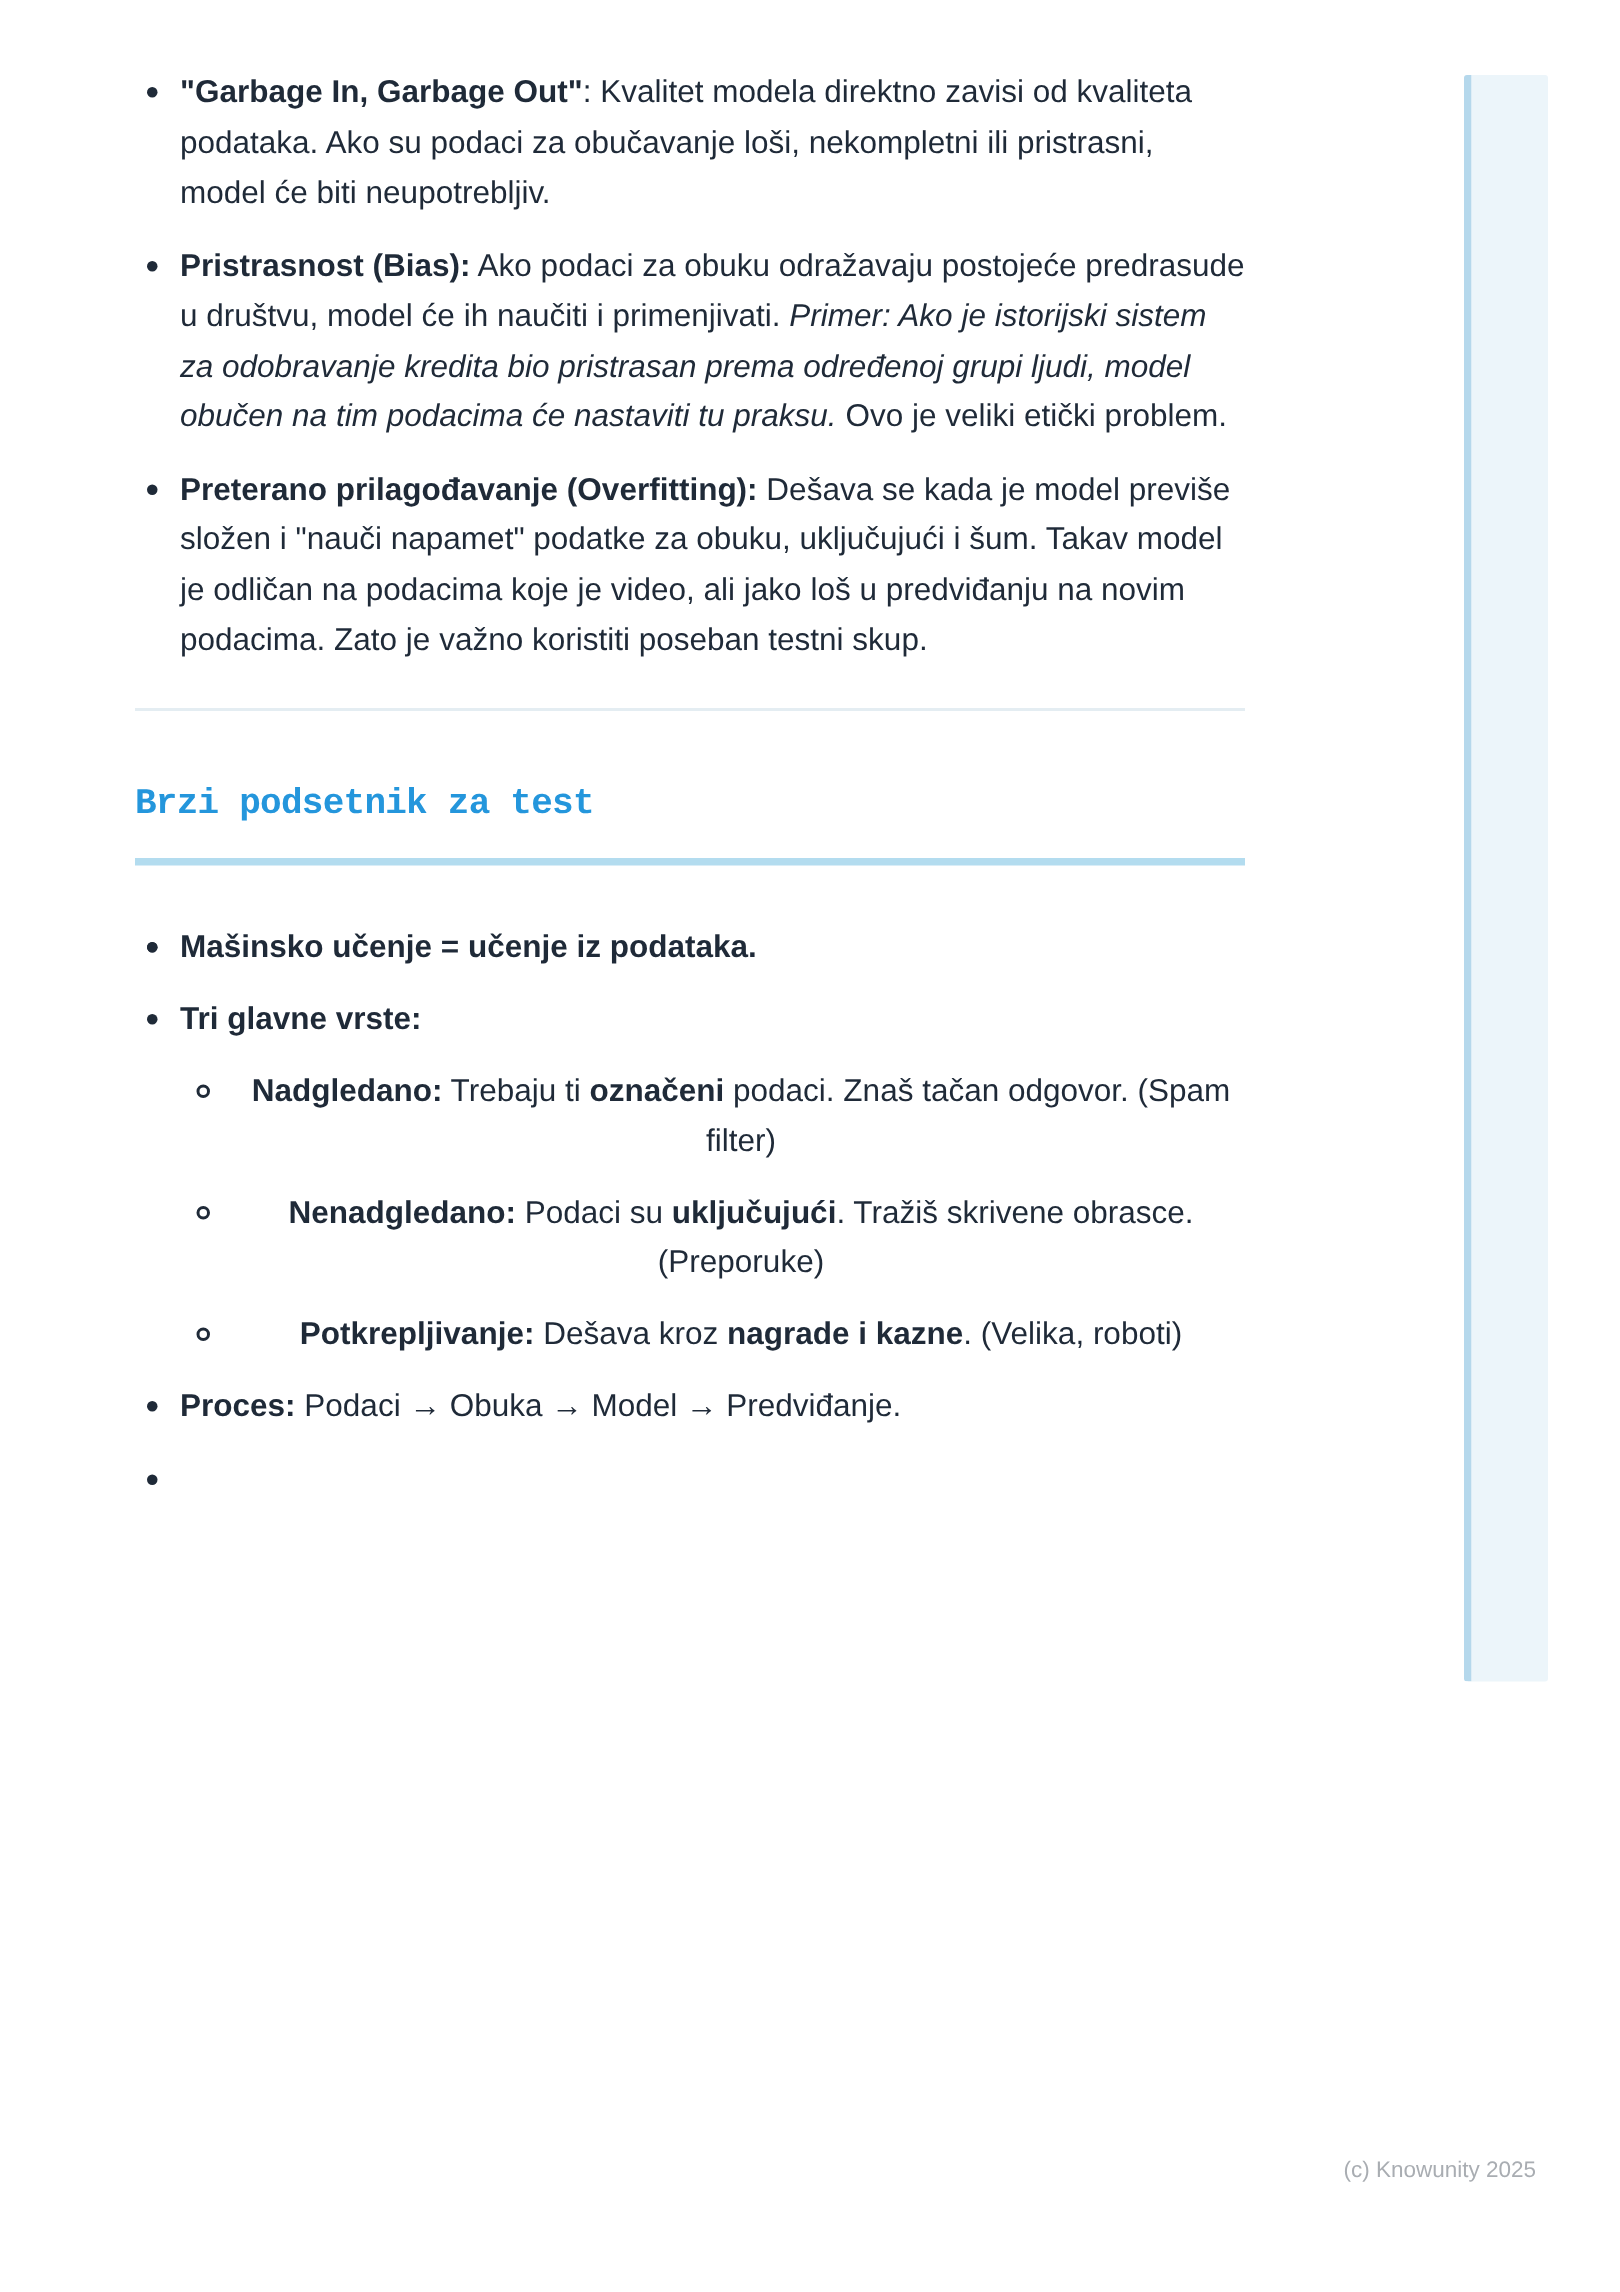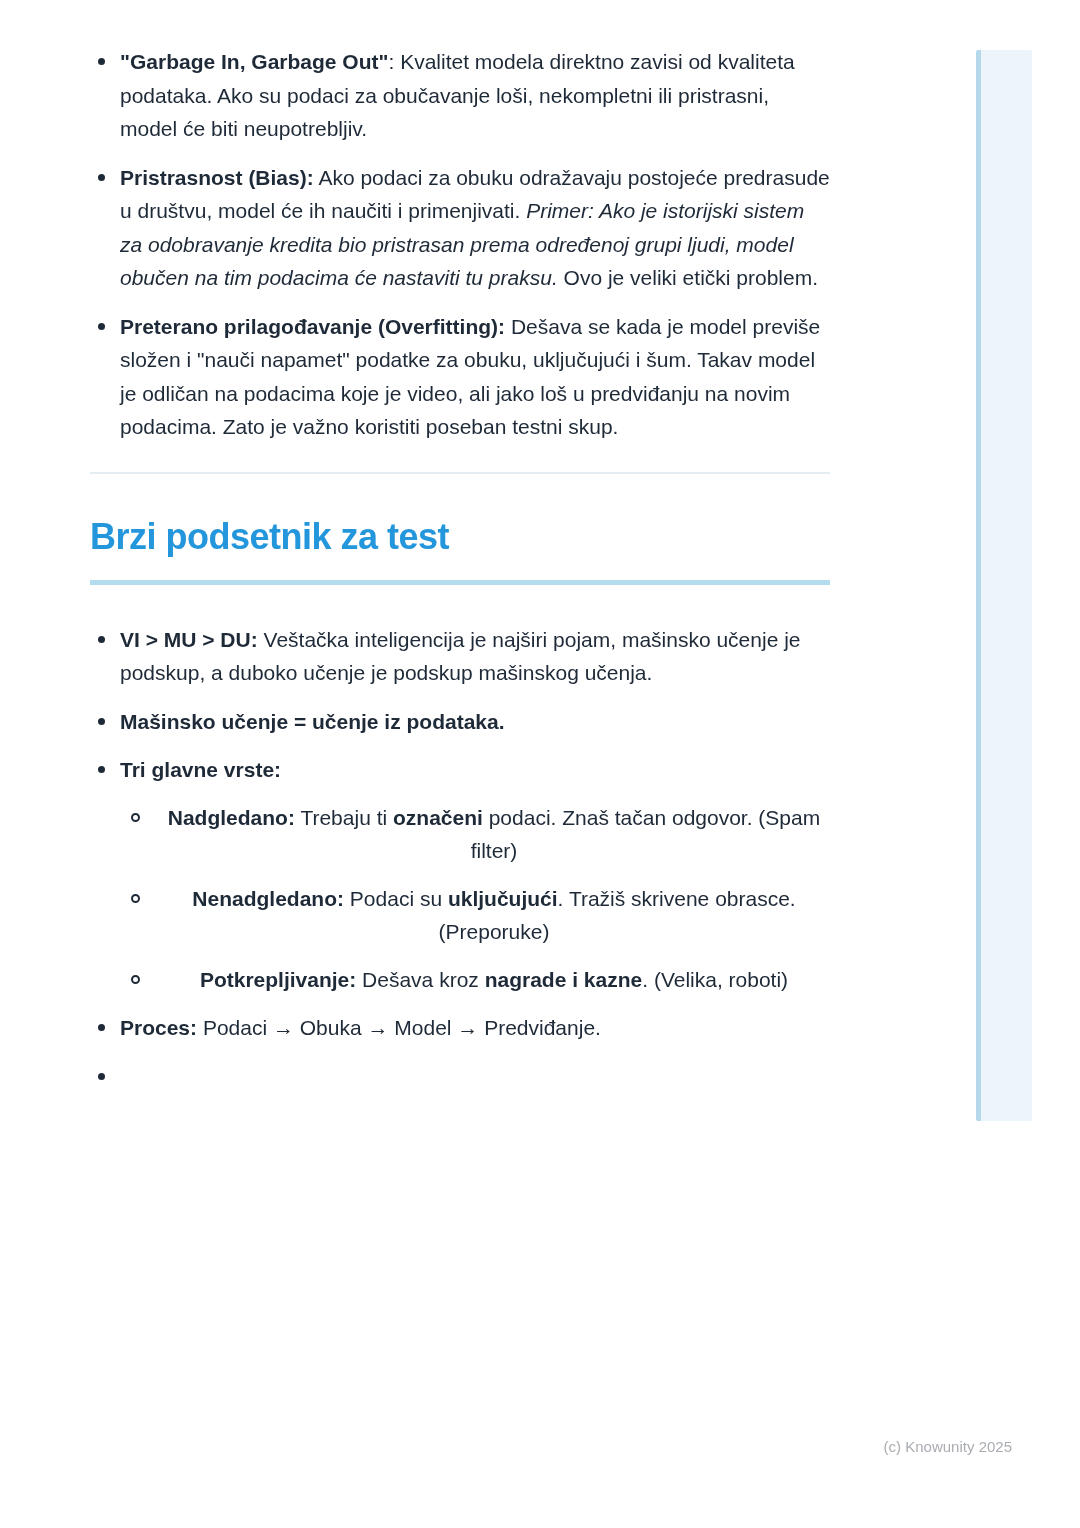--- a/index.html
+++ b/index.html
@@ -59,25 +59,26 @@
     background: transparent;
   }
   .divider {
     height: 2px;
     background: #e4edf2;
     margin: 28px 0 0 0;
     border: none;
   }
   .section-heading {
     margin-top: 44px;
-    font-size: 36px;
+    font-size: 24px;
     line-height: 38px;
     font-weight: 700;
     color: #2496dc;
     letter-spacing: -0.5px;
+    font-family: Liberation Mono, monospace;
   }
   .heading-underline {
     margin-top: 10px;
     height: 5px;
     background: #b3dcef;
     width: 100%;
   }
   .second-list { margin-top: 38px; }
   .side-panel {
     position: absolute;
@@ -86,21 +87,21 @@
     width: 56px;
     height: 1071px;
     background: #ecf5fa;
     border-left: 5px solid #b5d8ec;
     border-radius: 2px;
     box-sizing: border-box;
   }
   .footer-credit {
     position: absolute;
     top: 1438px;
-    right: 68px;
+    right: 56px;
     font-size: 15px;
     color: #a9adb2;
     margin-left: 24px;
   }
   .seg-b { font-weight: 700; }
   .seg-i { font-style: italic; }
 </style>
 </head>
 <body>
 
@@ -111,21 +112,21 @@
       <div class="item"><span class="dot-marker"></span><span><span class="seg-b">Pristrasnost (Bias):</span><span> Ako podaci za obuku odražavaju postojeće predrasude u društvu, model će ih naučiti i primenjivati. </span><span class="seg-i">Primer: Ako je istorijski sistem za odobravanje kredita bio pristrasan prema određenoj grupi ljudi, model obučen na tim podacima će nastaviti tu praksu.</span><span> Ovo je veliki etički problem.</span></span></div>
       <div class="item"><span class="dot-marker"></span><span><span class="seg-b">Preterano prilagođavanje (Overfitting):</span><span> Dešava se kada je model previše složen i "nauči napamet" podatke za obuku, uključujući i šum. Takav model je odličan na podacima koje je video, ali jako loš u predviđanju na novim podacima. Zato je važno koristiti poseban testni skup.</span></span></div>
     </div>
 
   <div class="divider"></div>
 
   <h1 class="section-heading">Brzi podsetnik za test</h1>
   <div class="heading-underline"></div>
 
   <div class="list second-list">
-      <div class="item"><span class="dot-marker"></span><span><span class="seg-b">VI &gt; MU &gt; DU:</span><span> Veštačka inteligencija je najširi pojam, mašinsko učenje je podskup, a duboko učenje je podskup mašinskog učenja.</span></span></div>
+      <div class="item"><span class="dot-marker"></span></div>
       <div class="item"><span class="dot-marker"></span><span><span class="seg-b">Mašinsko učenje = učenje iz podataka.</span></span></div>
       <div class="item"><span class="dot-marker"></span><span><span class="seg-b">Tri glavne vrste:</span></span><div class="sub-list">
           <div class="sub-item"><span class="circle-marker"></span><span><span class="seg-b">Nadgledano:</span><span> Trebaju ti </span><span class="seg-b">označeni</span><span> podaci. Znaš tačan odgovor. (Spam filter)</span></span></div>
           <div class="sub-item"><span class="circle-marker"></span><span><span class="seg-b">Nenadgledano:</span><span> Podaci su </span><span class="seg-b">uključujući</span><span>. Tražiš skrivene obrasce. (Preporuke)</span></span></div>
           <div class="sub-item"><span class="circle-marker"></span><span><span class="seg-b">Potkrepljivanje:</span><span> Dešava kroz </span><span class="seg-b">nagrade i kazne</span><span>. (Velika, roboti)</span></span></div>
         </div></div>
       <div class="item"><span class="dot-marker"></span><span><span class="seg-b">Proces:</span><span> Podaci → Obuka → Model → Predviđanje.</span></span></div>
       <div class="item"><span class="dot-marker"></span></div>
     </div>
 

